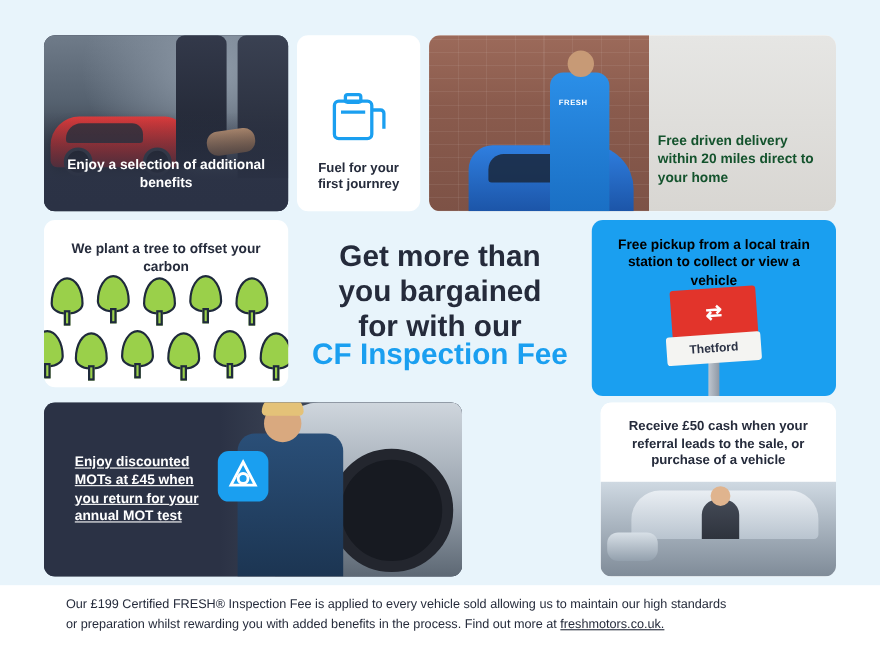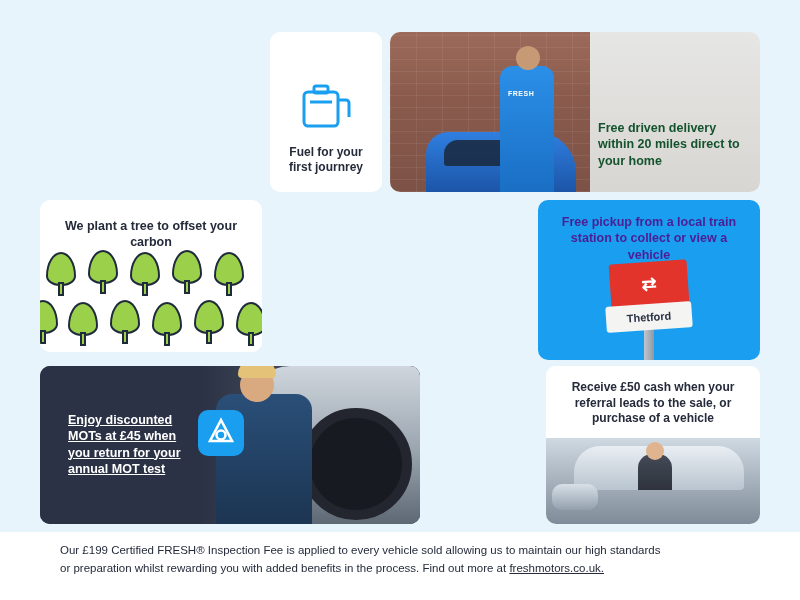--- a/index.html
+++ b/index.html
@@ -54,21 +54,21 @@
     color: #ffffff;
     font-weight: bold;
     font-size: 12.5px;
   }
   .white-text {
     color: #252b3b;
     font-weight: bold;
     font-size: 12.5px;
   }
   .blue-text {
-    color: #4c1d95;
+    color: #000000;
     font-weight: bold;
     font-size: 12.5px;
   }
 
   
   #card-benefits { left: 40px; top: 32px; width: 222px; height: 160px; }
   #card-benefits .photo {
     position: absolute; left: 0; top: 0; width: 222px; height: 160px;
     background:
       radial-gradient(ellipse at 70% 20%, #8e9aa8 0%, rgba(142,154,168,0) 55%),
@@ -286,20 +286,33 @@
 </style>
 </head>
 <body>
 
 <div class="page">
 
   <div class="bottom-white"></div>
 
   <div class="grid">
 
+    <div class="card card-dark" id="card-benefits">
+      <div class="photo">
+        <div class="car">
+          <div class="wheel w1"></div>
+          <div class="wheel w2"></div>
+        </div>
+        <div class="person-left"></div>
+        <div class="person-right"></div>
+        <div class="hand"></div>
+      </div>
+      <div class="shade"></div>
+      <div class="card-text dark-text">Enjoy a selection of additional benefits</div>
+    </div>
 
     <div class="card card-white" id="card-fuel">
       <div class="icon">
         <svg width="56" height="48" viewBox="0 0 56 48">
           <path d="M10 12 h26 a4 4 0 0 1 4 4 v26 a4 4 0 0 1 -4 4 h-26 a4 4 0 0 1 -4 -4 v-26 a4 4 0 0 1 4 -4 z" fill="none" stroke="#1a9ff0" stroke-width="3"></path>
           <rect x="16" y="6" width="14" height="7" rx="2" fill="none" stroke="#1a9ff0" stroke-width="3"></rect>
           <path d="M40 20 h8 a3 3 0 0 1 3 3 v14" fill="none" stroke="#1a9ff0" stroke-width="3"></path>
           <line x1="12" y1="22" x2="34" y2="22" stroke="#1a9ff0" stroke-width="3"></line>
         </svg>
       </div>
@@ -361,20 +374,28 @@
             <div class="crown"></div>
             <div class="trunk"></div>
           </div>
         <div class="tree" style="left:196px;top:54px;">
             <div class="crown"></div>
             <div class="trunk"></div>
           </div>
       </div>
     </div>
 
+    <div class="card" id="card-headline">
+      <div class="h1">
+        <div>Get more than</div>
+        <div>you bargained</div>
+        <div>for with our</div>
+      </div>
+      <div class="h2">CF Inspection Fee</div>
+    </div>
 
     <div class="card card-blue" id="card-train">
       <div class="card-text blue-text">Free pickup from a local train station to collect or view a vehicle</div>
       <div class="sign-post"></div>
       <div class="sign-red">
         <div class="logo">⇄</div>
       </div>
       <div class="sign-white">Thetford</div>
     </div>
 

